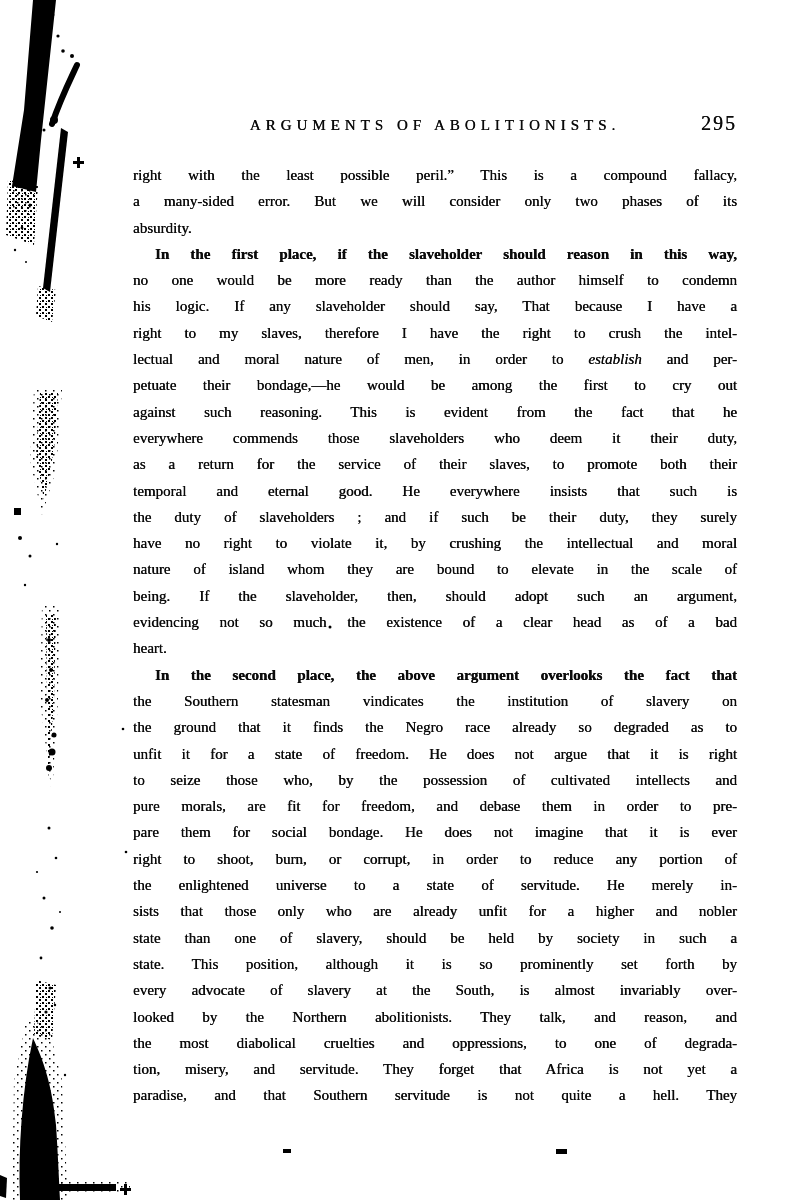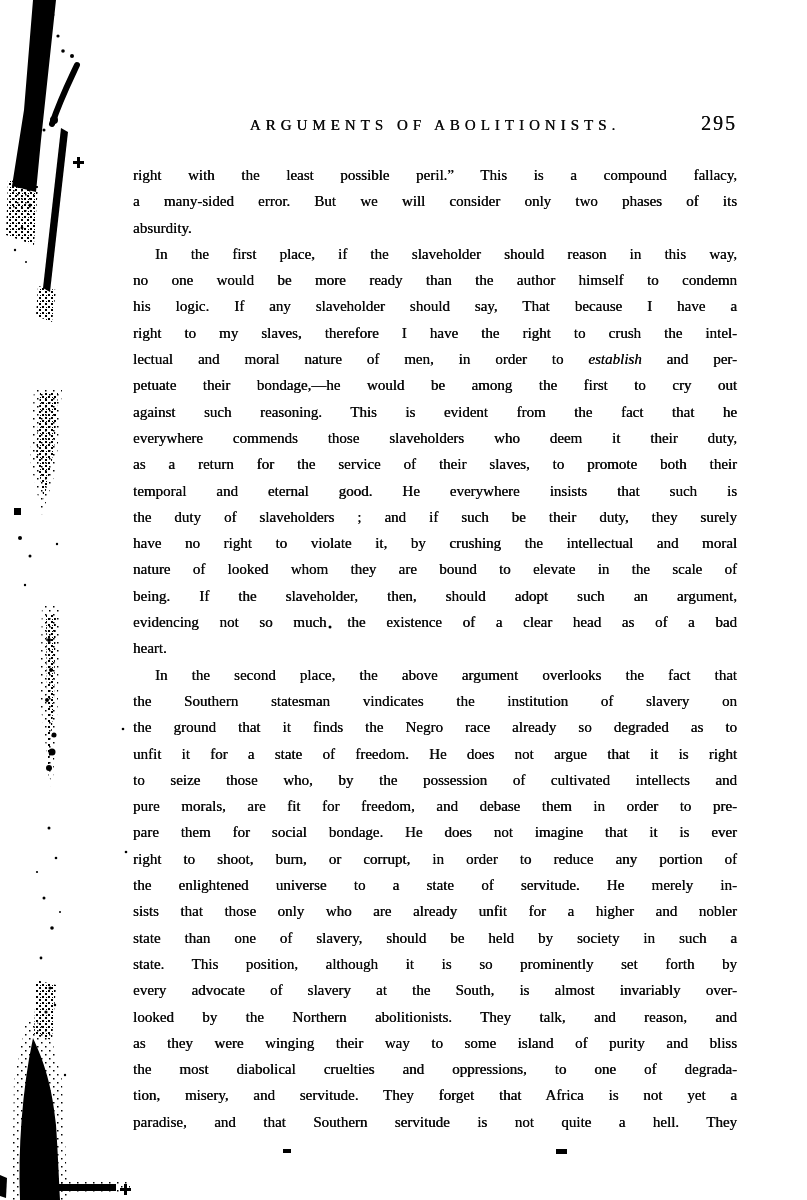--- a/index.html
+++ b/index.html
@@ -22,21 +22,21 @@
     text-shadow:0.3px 0 currentColor;
   }
   .body-text { margin-top:22px; }
   .ln {
     font-size:15px; line-height:26.3px; height:26.3px;
     text-align:justify; text-align-last:justify;
     text-shadow:0.3px 0 currentColor;
     word-spacing:1px;
   }
   .ln.end { text-align-last:left; }
-  .ln.indent { text-indent:22px; }
+  .ln.indent { text-indent:22px;font-weight:bold; }
   .ln em { font-style:italic; }
 </style>
 </head>
 <body>
 
 <div class="page">
 
   <svg class="gutter-svg" width="807" height="1200" viewBox="0 0 807 1200" aria-hidden="true">
     <defs>
       <pattern id="dith1" width="6" height="6" patternUnits="userSpaceOnUse">
@@ -155,39 +155,38 @@
       <div class="ln">his logic.  If any slaveholder should say, That because I have a</div>
       <div class="ln">right to my slaves, therefore I have the right to crush the intel-</div>
       <div class="ln"><span>lectual and moral nature of men, in order to </span><em>establish</em><span> and per-</span></div>
       <div class="ln">petuate their bondage,—he would be among the first to cry out</div>
       <div class="ln">against such reasoning.  This is evident from the fact that he</div>
       <div class="ln">everywhere commends those slaveholders who deem it their duty,</div>
       <div class="ln">as a return for the service of their slaves, to promote both their</div>
       <div class="ln">temporal and eternal good.  He everywhere insists that such is</div>
       <div class="ln">the duty of slaveholders ; and if such be their duty, they surely</div>
       <div class="ln">have no right to violate it, by crushing the intellectual and moral</div>
-      <div class="ln">nature of looked whom they are bound to elevate in the scale of</div>
+      <div class="ln">nature of island whom they are bound to elevate in the scale of</div>
       <div class="ln">being.  If the slaveholder, then, should adopt such an argument,</div>
       <div class="ln">evidencing not so much the existence of a clear head as of a bad</div>
       <div class="ln end">heart.</div>
 
       <div class="ln indent">In the second place, the above argument overlooks the fact that</div>
       <div class="ln">the Southern statesman vindicates the institution of slavery on</div>
       <div class="ln">the ground that it finds the Negro race already so degraded as to</div>
       <div class="ln">unfit it for a state of freedom.  He does not argue that it is right</div>
       <div class="ln">to seize those who, by the possession of cultivated intellects and</div>
       <div class="ln">pure morals, are fit for freedom, and debase them in order to pre-</div>
       <div class="ln">pare them for social bondage.  He does not imagine that it is ever</div>
       <div class="ln">right to shoot, burn, or corrupt, in order to reduce any portion of</div>
       <div class="ln">the enlightened universe to a state of servitude.  He merely in-</div>
       <div class="ln">sists that those only who are already unfit for a higher and nobler</div>
       <div class="ln">state than one of slavery, should be held by society in such a</div>
       <div class="ln">state.  This position, although it is so prominently set forth by</div>
       <div class="ln">every advocate of slavery at the South, is almost invariably over-</div>
       <div class="ln">looked by the Northern abolitionists.  They talk, and reason, and</div>
-      <div class="ln">as they were winging their way to some island of purity and bliss</div>
       <div class="ln">the most diabolical cruelties and oppressions, to one of degrada-</div>
       <div class="ln">tion, misery, and servitude.  They forget that Africa is not yet a</div>
       <div class="ln">paradise, and that Southern servitude is not quite a hell.  They</div>
 
     </div>
   </div>
 </div>
 
 </body></html>

